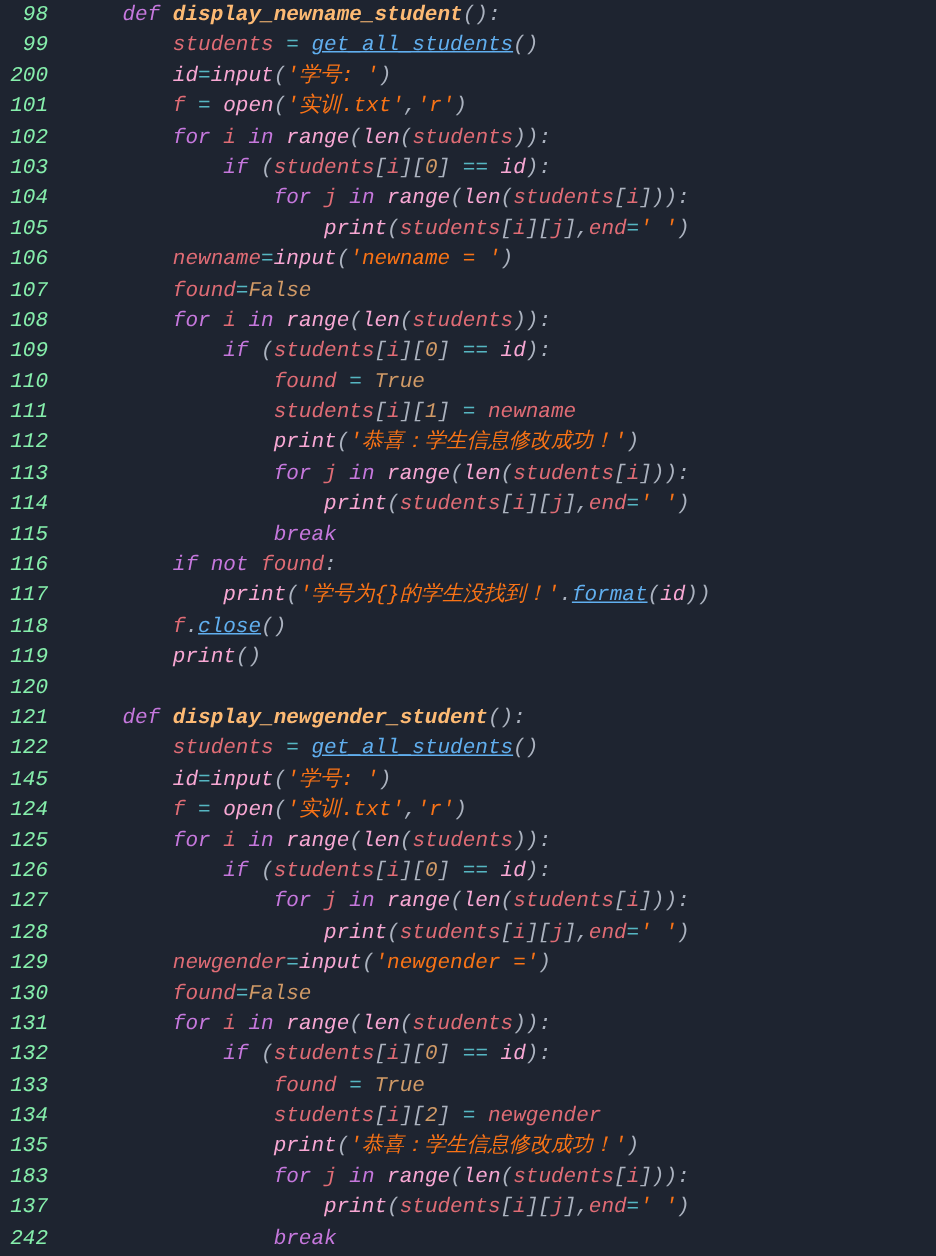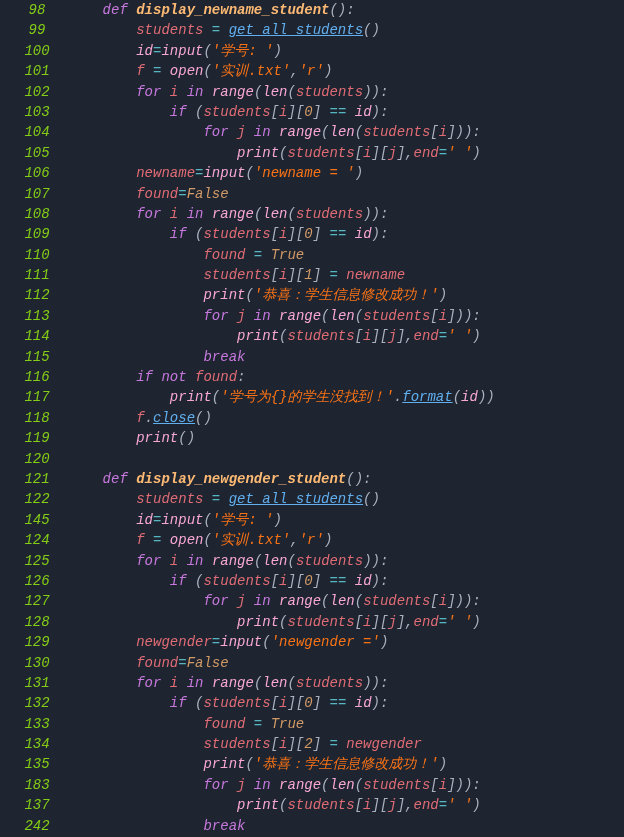--- a/index.html
+++ b/index.html
@@ -9,26 +9,25 @@
     font-size: 14px;
     line-height: 20.4px;
     width: 624px;
     height: 837px;
     overflow: hidden;
     font-style: italic;
   }
   .editor { display: flex; }
   .gutter {
     width: 48px;
-    text-align: center;
+    text-align: right;
     padding-right: 16px;
-    color: #84cc16;
+    color: #86efac;
     user-select: none;
     flex-shrink: 0;
-    margin-left: 21px;
   }
   .code {
     flex: 1;
     white-space: pre;
     color: #abb2bf;
   }
   .line { height: 20.4px; }
   .kw-def   { color: #c678dd; }
   .kw-ctrl  { color: #c678dd; }
   .fn-name  { color: #fdba74; font-weight: bold; }
@@ -41,21 +40,21 @@
   .ident    { color: #e06c75; }
   .punct    { color: #abb2bf; }
 </style>
 </head>
 <body>
 
 <div class="editor">
   <div class="gutter" id="gutter">
       <div class="line">98</div>
       <div class="line">99</div>
-      <div class="line">100</div>
+      <div class="line">200</div>
       <div class="line">101</div>
       <div class="line">102</div>
       <div class="line">103</div>
       <div class="line">104</div>
       <div class="line">105</div>
       <div class="line">106</div>
       <div class="line">107</div>
       <div class="line">108</div>
       <div class="line">109</div>
       <div class="line">110</div>

